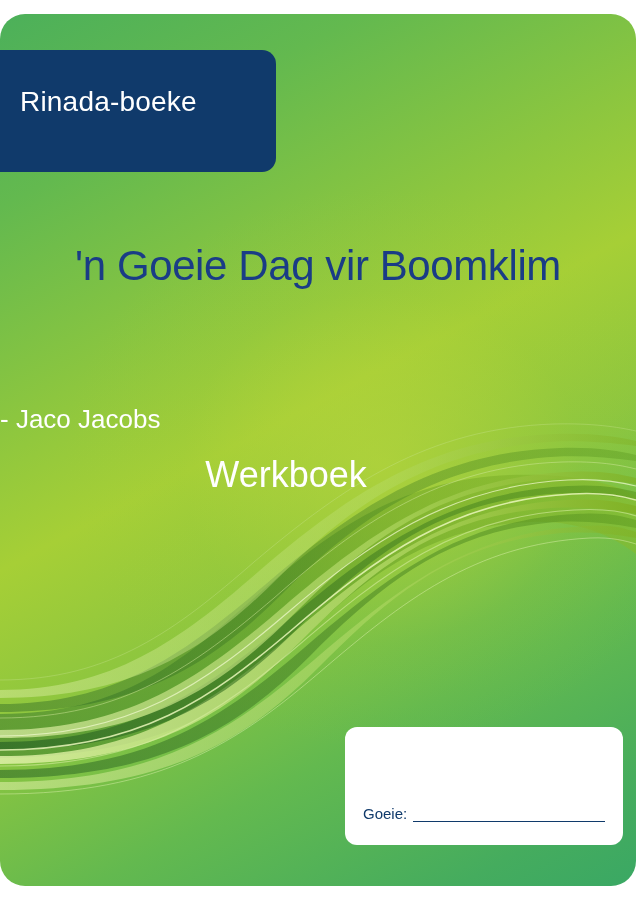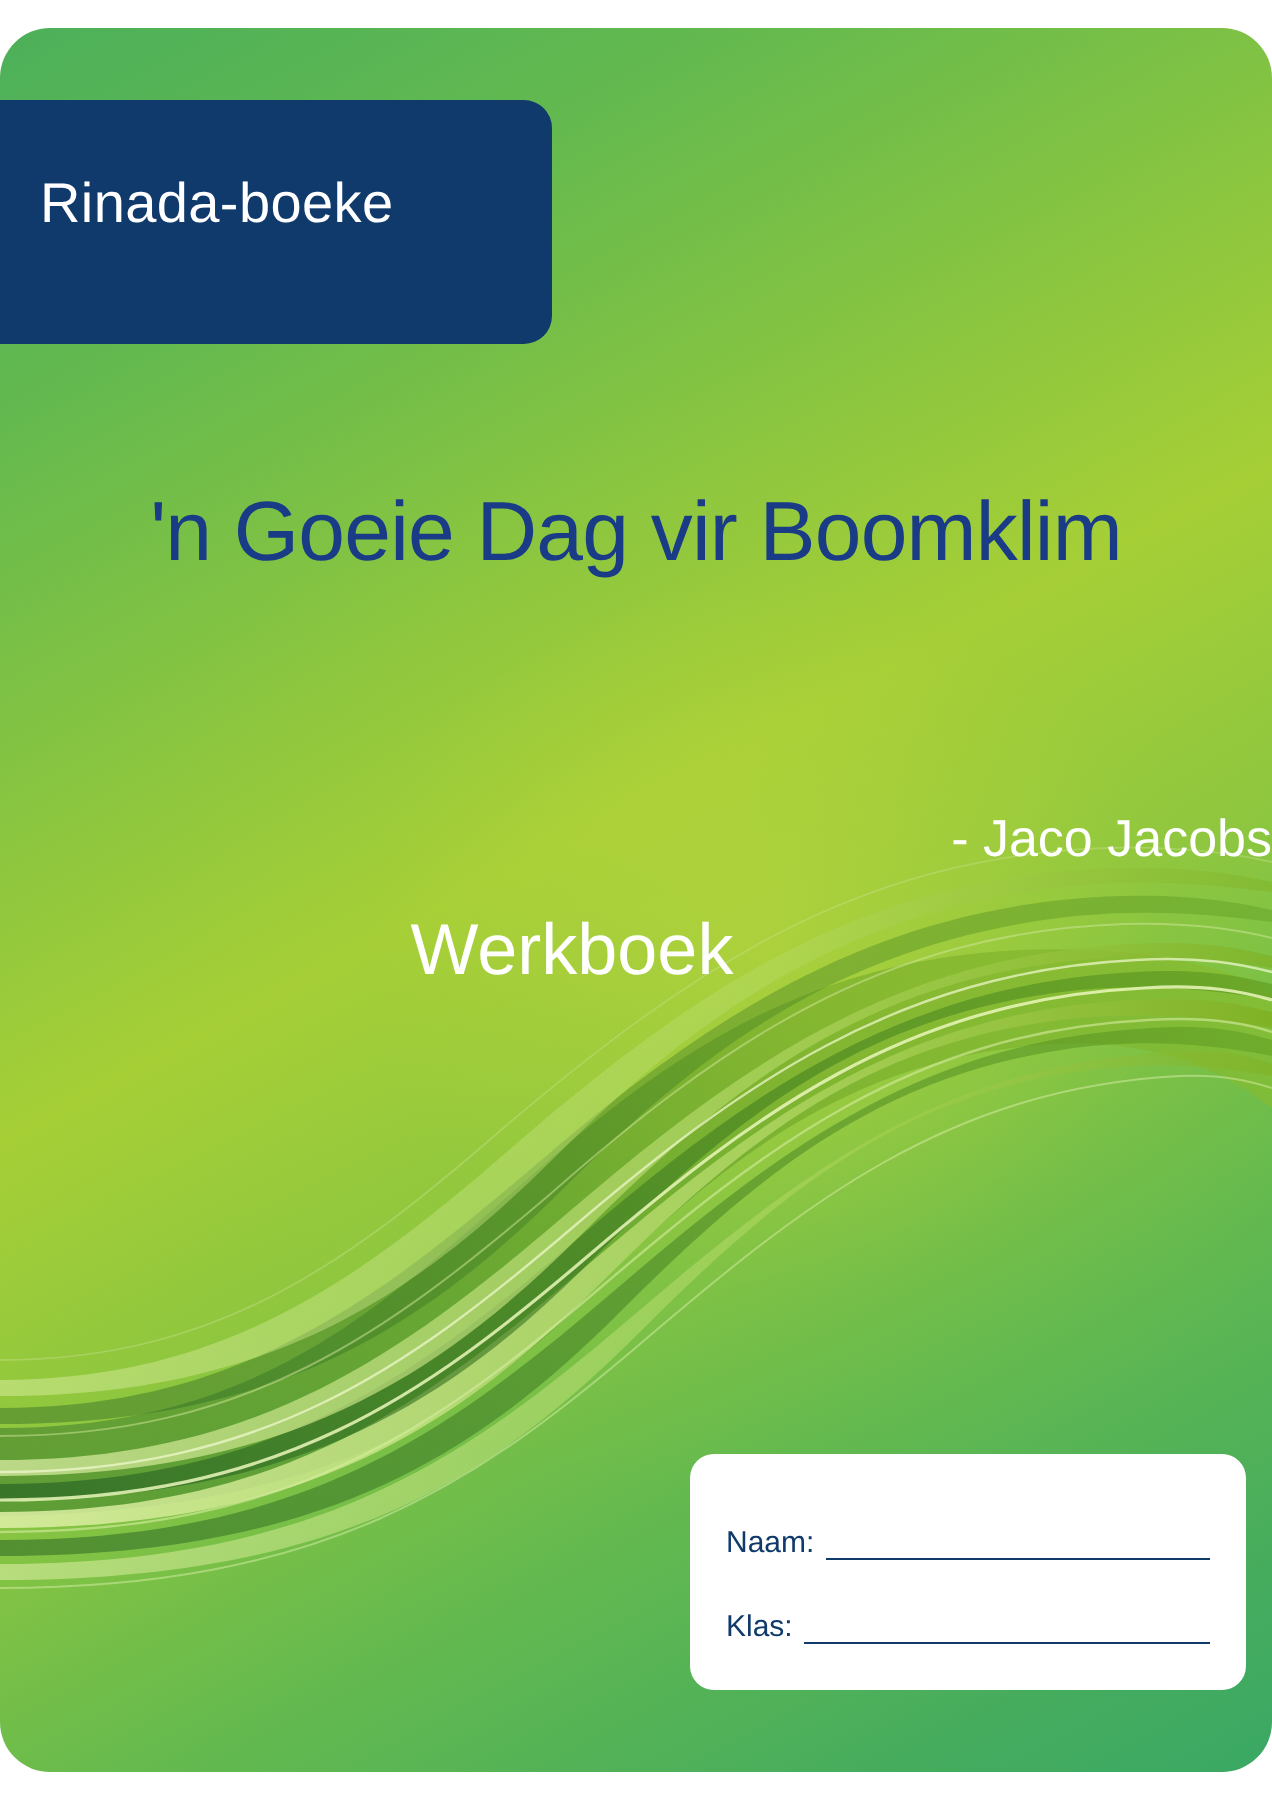--- a/index.html
+++ b/index.html
@@ -80,21 +80,21 @@
     font-size: 42px;
     font-weight: normal;
     letter-spacing: -0.4px;
     z-index: 3;
   }
   .author {
     position: absolute;
     left: 0;
     top: 390px;
     width: 636px;
-    text-align: right;
+    text-align: left;
     color: #ffffff;
     font-size: 26px;
     z-index: 3;
   }
   .subtitle {
     position: absolute;
     left: 0;
     top: 440px;
     width: 572px;
     text-align: center;
@@ -185,24 +185,20 @@
 
     <div class="badge">
       <span class="badge-text">Rinada-boeke</span>
     </div>
 
     <div class="title">'n Goeie Dag vir Boomklim</div>
     <div class="author">- Jaco Jacobs</div>
     <div class="subtitle">Werkboek</div>
 
     <div class="name-card">
-      <div class="field field-naam">
-        <span class="field-label">Naam:</span>
-        <span class="field-rule"></span>
-      </div>
       <div class="field field-klas">
-        <span class="field-label">Klas:</span>
+        <span class="field-label">Goeie:</span>
         <span class="field-rule"></span>
       </div>
     </div>
 
   </div>
 </div>
 
 </body></html>

